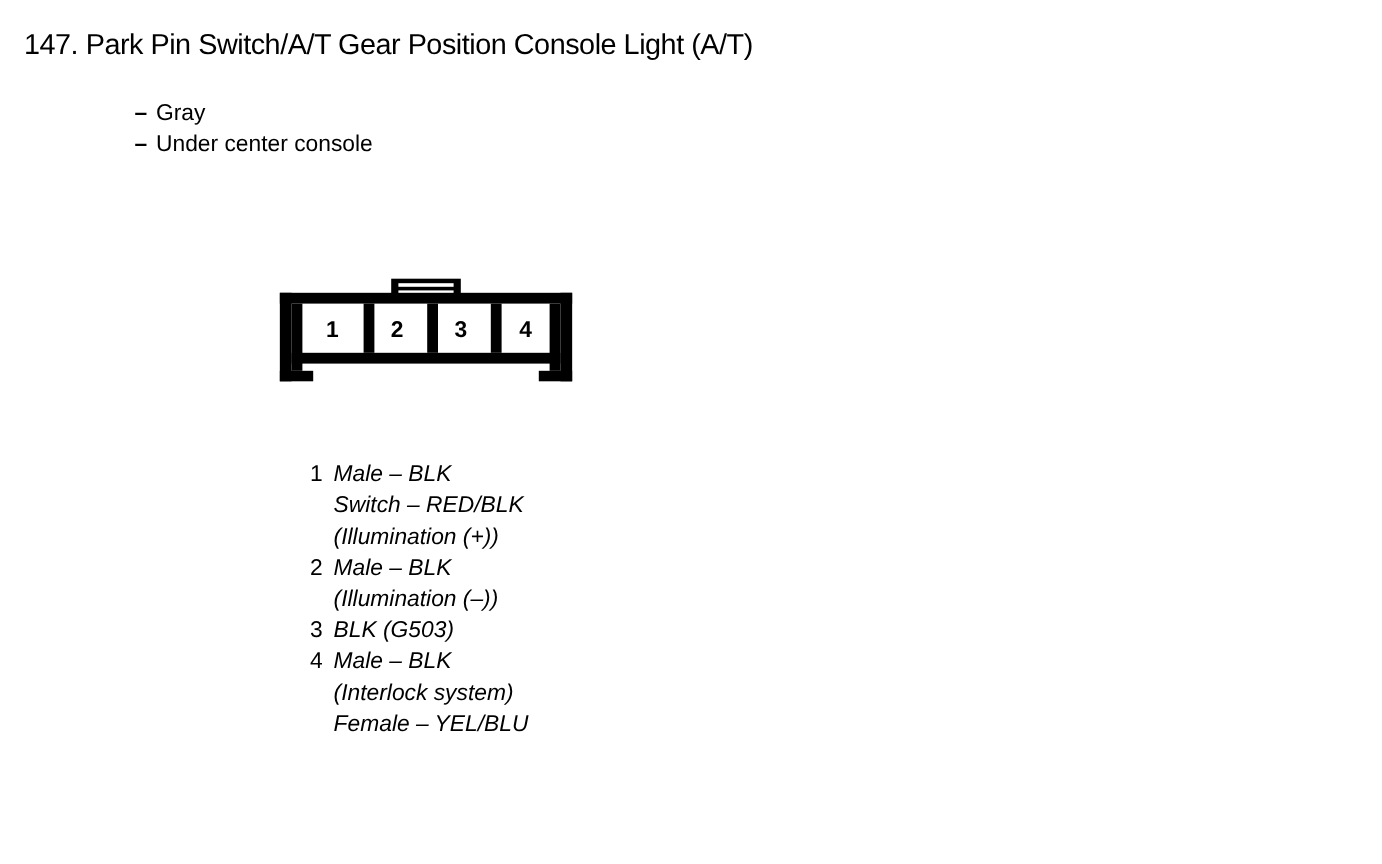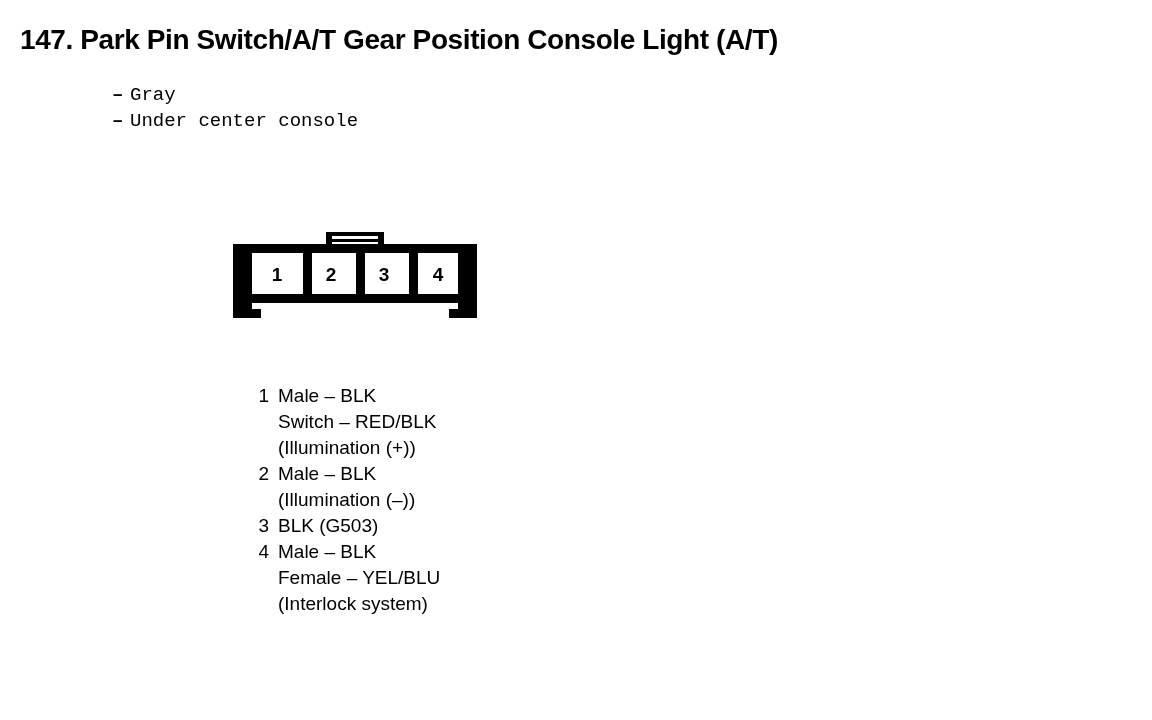--- a/index.html
+++ b/index.html
@@ -16,35 +16,34 @@
     font-family: "Liberation Sans", sans-serif;
     color: #000000;
     -webkit-font-smoothing: none;
   }
 
   
   .page-title {
     position: absolute;
     left: 20px;
     top: 25px;
-    font-size: 28px;
-    font-weight: bold;
+    font-size: 24px;
+    font-weight: normal;
     letter-spacing: -0.4px;
     white-space: nowrap;
     line-height: 1.1;
   }
 
   
   .attr-list {
     position: absolute;
     left: 112px;
     top: 82px;
     font-size: 19px;
     line-height: 26px;
-    font-family: Liberation Mono, monospace;
   }
   .attr-row {
     white-space: nowrap;
   }
   .attr-dash {
     font-weight: bold;
     display: inline-block;
     width: 18px;
   }
 
@@ -78,20 +77,21 @@
   }
   .pin-num {
     width: 24px;
     text-align: right;
     flex: 0 0 auto;
     white-space: nowrap;
   }
   .pin-lines {
     margin-left: 9px;
     flex: 1 1 auto;
+    font-style: italic;
   }
   .pin-line { white-space: nowrap; }
 </style>
 </head>
 <body>
 
 <div class="page-title">147. Park Pin Switch/A/T Gear Position Console Light (A/T)</div>
 
 <div class="attr-list">
   <div class="attr-row">
@@ -161,18 +161,18 @@
     <div class="pin-num">3</div>
     <div class="pin-lines">
       <div class="pin-line">BLK (G503)</div>
     </div>
   </div>
 
   <div class="pin-entry">
     <div class="pin-num">4</div>
     <div class="pin-lines">
       <div class="pin-line">Male – BLK</div>
+      <div class="pin-line">(Interlock system)</div>
       <div class="pin-line">Female – YEL/BLU</div>
-      <div class="pin-line">(Interlock system)</div>
     </div>
   </div>
 
 </div>
 
 </body></html>

